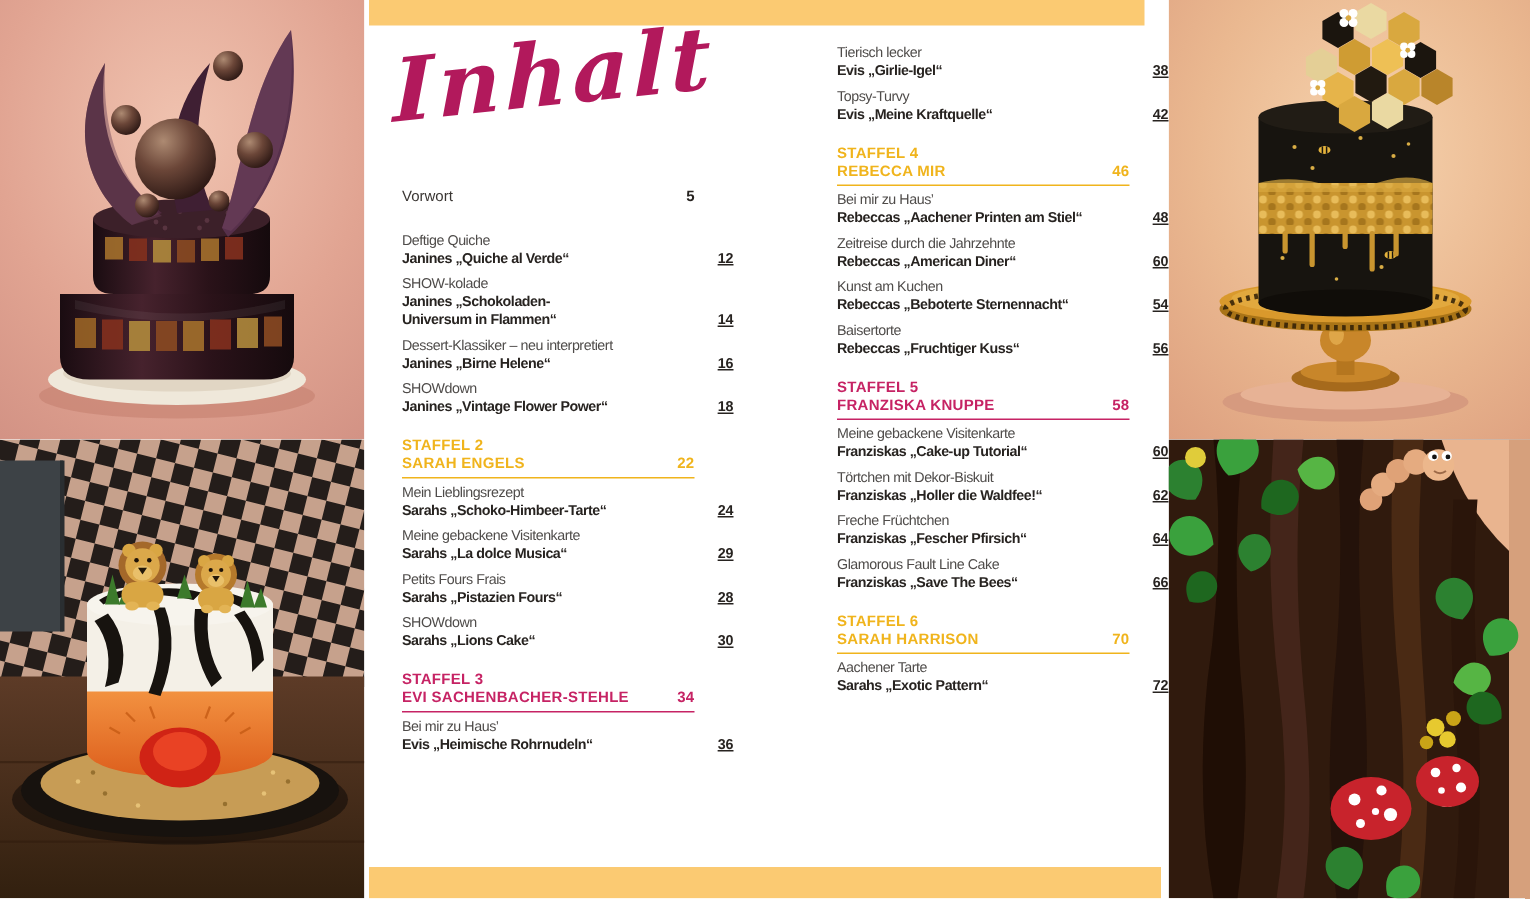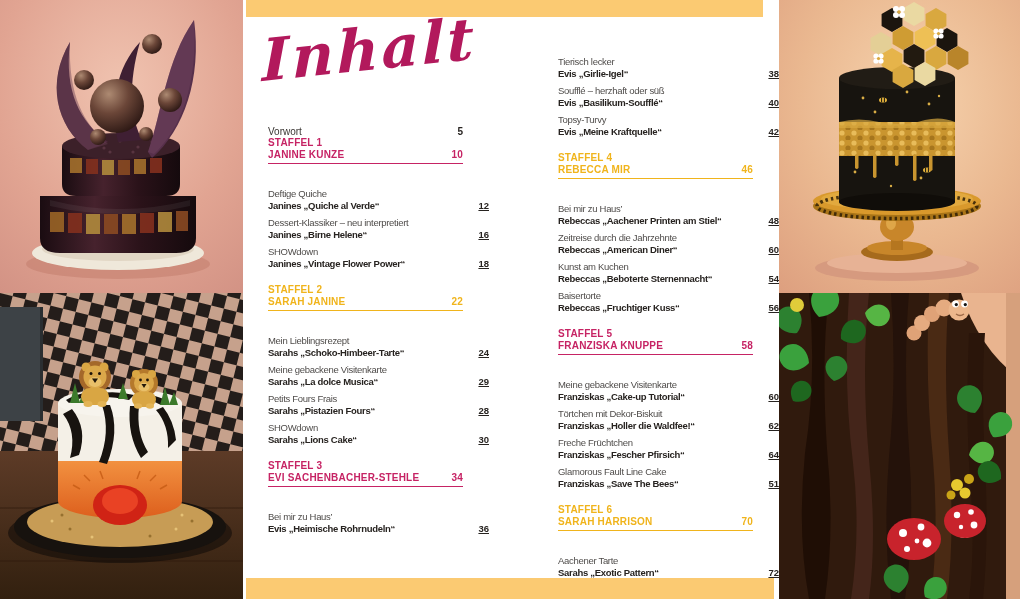--- a/index.html
+++ b/index.html
@@ -17,26 +17,26 @@
   .col{position:absolute;top:0;width:195px;}
   .col-left{left:25px;}
   .col-right{left:315px;}
 
   .script-title{margin:24px 0 24px -6px;height:78px;
     font-family:"DejaVu Serif",serif;font-style:italic;font-weight:bold;
     font-size:58px;line-height:74px;color:#b2195c;letter-spacing:3px;
     transform:rotate(-6deg) skewX(-6deg);transform-origin:left center;}
 
   .vorwort-row{display:flex;justify-content:space-between;align-items:baseline;
-    font-size:10px;color:#3a3633;}
+    font-size:10px;color:#3a3633;margin-bottom:18px;}
   .vorwort-row .pg{font-weight:bold;color:#272320;}
 
   .group{margin-top:14px;}
   .group.first{margin-top:0;}
-  .group-header{font-size:10px;font-weight:bold;line-height:11.5px;letter-spacing:0.2px;margin-bottom:24px;}
+  .group-header{font-size:10px;font-weight:bold;line-height:11.5px;letter-spacing:0.2px;margin-bottom:4px;}
   .theme-magenta{color:#c62364;}
   .theme-yellow{color:#f0b41c;}
   .gh-line2{display:flex;justify-content:space-between;border-bottom:1.5px solid currentColor;padding-bottom:3px;}
 
   .entry{position:relative;margin-bottom:5px;padding-right:26px;}
   .entry-sub{font-size:9.5px;line-height:12px;color:#4f4c4a;letter-spacing:-0.3px;white-space:pre;}
   .entry-title{font-size:9.5px;line-height:12px;font-weight:bold;color:#272320;letter-spacing:-0.3px;white-space:pre;}
   .entry-page{position:absolute;right:-26px;bottom:0;width:26px;text-align:right;
     font-size:9.5px;line-height:12px;font-weight:bold;color:#272320;text-decoration:underline;}
 </style>
@@ -213,49 +213,48 @@
 
     <div class="col col-left">
       <div class="script-title">Inhalt</div>
 
       <div class="vorwort-row">
         <span>Vorwort</span>
         <span class="pg">5</span>
       </div>
 
       <div class="group first">
-        <div class="group-header theme-magenta">
-          <div>STAFFEL 1</div>
-          <div class="gh-line2">
-            <span>JANINE KUNZE</span>
-            <span>10</span>
-          </div>
-        </div>
         <div class="entry">
           <div class="entry-sub">Deftige Quiche</div>
           <div class="entry-title">Janines „Quiche al Verde“</div>
           <div class="entry-page">12</div>
+        </div>
+        <div class="entry">
+          <div class="entry-sub">SHOW-kolade</div>
+          <div class="entry-title">Janines „Schokoladen-
+Universum in Flammen“</div>
+          <div class="entry-page">14</div>
         </div>
         <div class="entry">
           <div class="entry-sub">Dessert-Klassiker – neu interpretiert</div>
           <div class="entry-title">Janines „Birne Helene“</div>
           <div class="entry-page">16</div>
         </div>
         <div class="entry">
           <div class="entry-sub">SHOWdown</div>
           <div class="entry-title">Janines „Vintage Flower Power“</div>
           <div class="entry-page">18</div>
         </div>
       </div>
 
       <div class="group">
         <div class="group-header theme-yellow">
           <div>STAFFEL 2</div>
           <div class="gh-line2">
-            <span>SARAH JANINE</span>
+            <span>SARAH ENGELS</span>
             <span>22</span>
           </div>
         </div>
         <div class="entry">
           <div class="entry-sub">Mein Lieblingsrezept</div>
           <div class="entry-title">Sarahs „Schoko-Himbeer-Tarte“</div>
           <div class="entry-page">24</div>
         </div>
         <div class="entry">
           <div class="entry-sub">Meine gebackene Visitenkarte</div>
@@ -283,32 +282,27 @@
           </div>
         </div>
         <div class="entry">
           <div class="entry-sub">Bei mir zu Haus’</div>
           <div class="entry-title">Evis „Heimische Rohrnudeln“</div>
           <div class="entry-page">36</div>
         </div>
       </div>
     </div>
 
-    <div class="col col-right" style="padding-top:56px;">
+    <div class="col col-right" style="padding-top:30px;">
 
       <div class="group first">
         <div class="entry">
           <div class="entry-sub">Tierisch lecker</div>
           <div class="entry-title">Evis „Girlie-Igel“</div>
           <div class="entry-page">38</div>
-        </div>
-        <div class="entry">
-          <div class="entry-sub">Soufflé – herzhaft oder süß</div>
-          <div class="entry-title">Evis „Basilikum-Soufflé“</div>
-          <div class="entry-page">40</div>
         </div>
         <div class="entry">
           <div class="entry-sub">Topsy-Turvy</div>
           <div class="entry-title">Evis „Meine Kraftquelle“</div>
           <div class="entry-page">42</div>
         </div>
       </div>
 
       <div class="group">
         <div class="group-header theme-yellow">
@@ -359,21 +353,21 @@
           <div class="entry-page">62</div>
         </div>
         <div class="entry">
           <div class="entry-sub">Freche Früchtchen</div>
           <div class="entry-title">Franziskas „Fescher Pfirsich“</div>
           <div class="entry-page">64</div>
         </div>
         <div class="entry">
           <div class="entry-sub">Glamorous Fault Line Cake</div>
           <div class="entry-title">Franziskas „Save The Bees“</div>
-          <div class="entry-page">51</div>
+          <div class="entry-page">66</div>
         </div>
       </div>
 
       <div class="group">
         <div class="group-header theme-yellow">
           <div>STAFFEL 6</div>
           <div class="gh-line2">
             <span>SARAH HARRISON</span>
             <span>70</span>
           </div>

